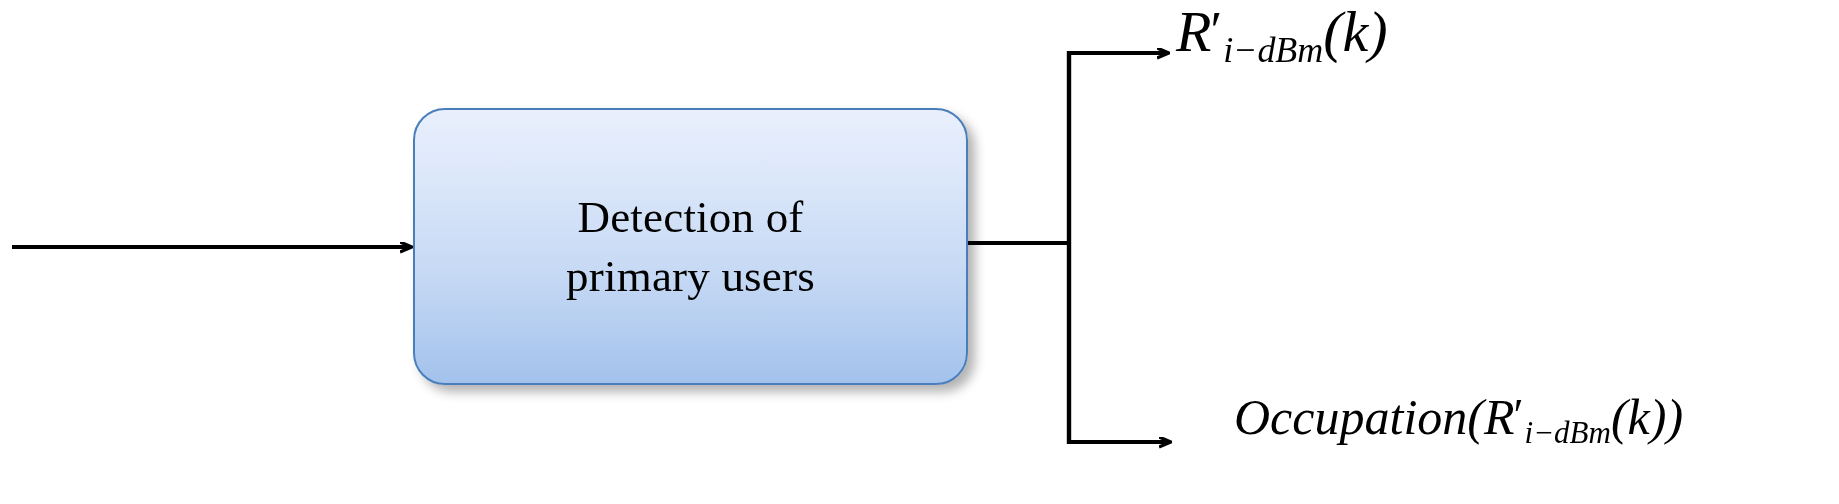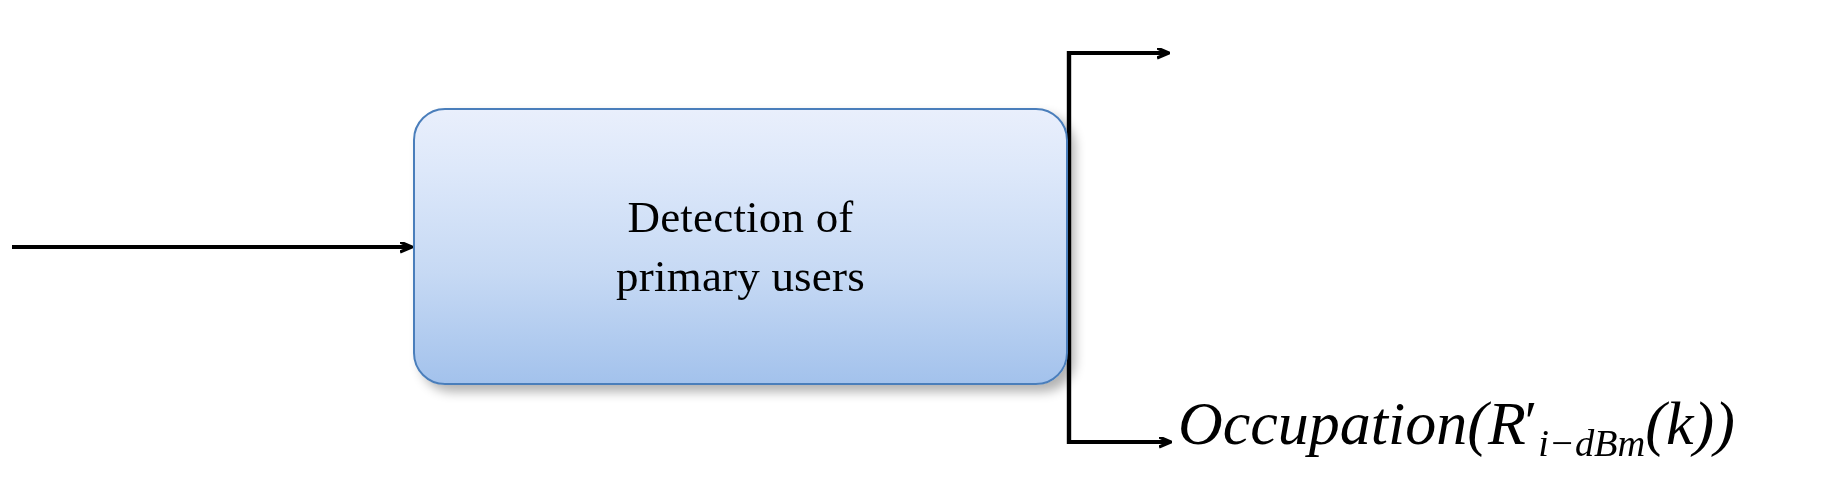--- a/index.html
+++ b/index.html
@@ -23,21 +23,21 @@
     top: 0;
     width: 1839px;
     height: 504px;
   }
 
   
   .proc-box {
     position: absolute;
     left: 413px;
     top: 108px;
-    width: 655px;
+    width: 555px;
     height: 277px;
     box-sizing: border-box;
     border: 2.5px solid #4a7ebb;
     border-radius: 32px;
     background: linear-gradient(to bottom, #e9effc 0%, #dde8fa 22%, #c6d9f4 60%, #a3c2ec 100%);
     box-shadow: 7px 7px 11px rgba(0, 0, 0, 0.30);
     display: flex;
     flex-direction: column;
     align-items: center;
     justify-content: center;
@@ -78,23 +78,23 @@
     left: 143px;
     top: 113px;
     font-size: 58px;
   }
   #label-out-top {
     left: 1176px;
     top: 3px;
     font-size: 58px;
   }
   #label-out-bottom {
-    left: 1178px;
+    left: 1234px;
     top: 392px;
-    font-size: 62px;
+    font-size: 50px;
   }
 </style>
 </head>
 <body>
 
 <div id="canvas">
 
   <svg id="wires" viewBox="0 0 1839 504" xmlns="http://www.w3.org/2000/svg">
     <defs>
       <marker id="arrowhead" markerWidth="13" markerHeight="13" refX="11.4" refY="5.2" orient="auto" markerUnits="userSpaceOnUse">
@@ -112,18 +112,21 @@
 
     <line x1="1067" y1="442" x2="1170" y2="442" stroke="#000000" stroke-width="4.2" marker-end="url(#arrowhead)"></line>
   </svg>
 
   <div class="proc-box">
     <div class="proc-line">Detection of</div>
     <div class="proc-line">primary users</div>
   </div>
 
 
+  <div class="math" id="label-out-top">
+    <span>R</span><span class="prime">′</span><sub>i−dBm</sub><span>(k)</span>
+  </div>
 
   <div class="math" id="label-out-bottom">
     <span>Occupation</span><span>(</span><span>R</span><span class="prime">′</span><sub>i−dBm</sub><span>(k)</span><span>)</span>
   </div>
 
 </div>
 
 </body></html>

